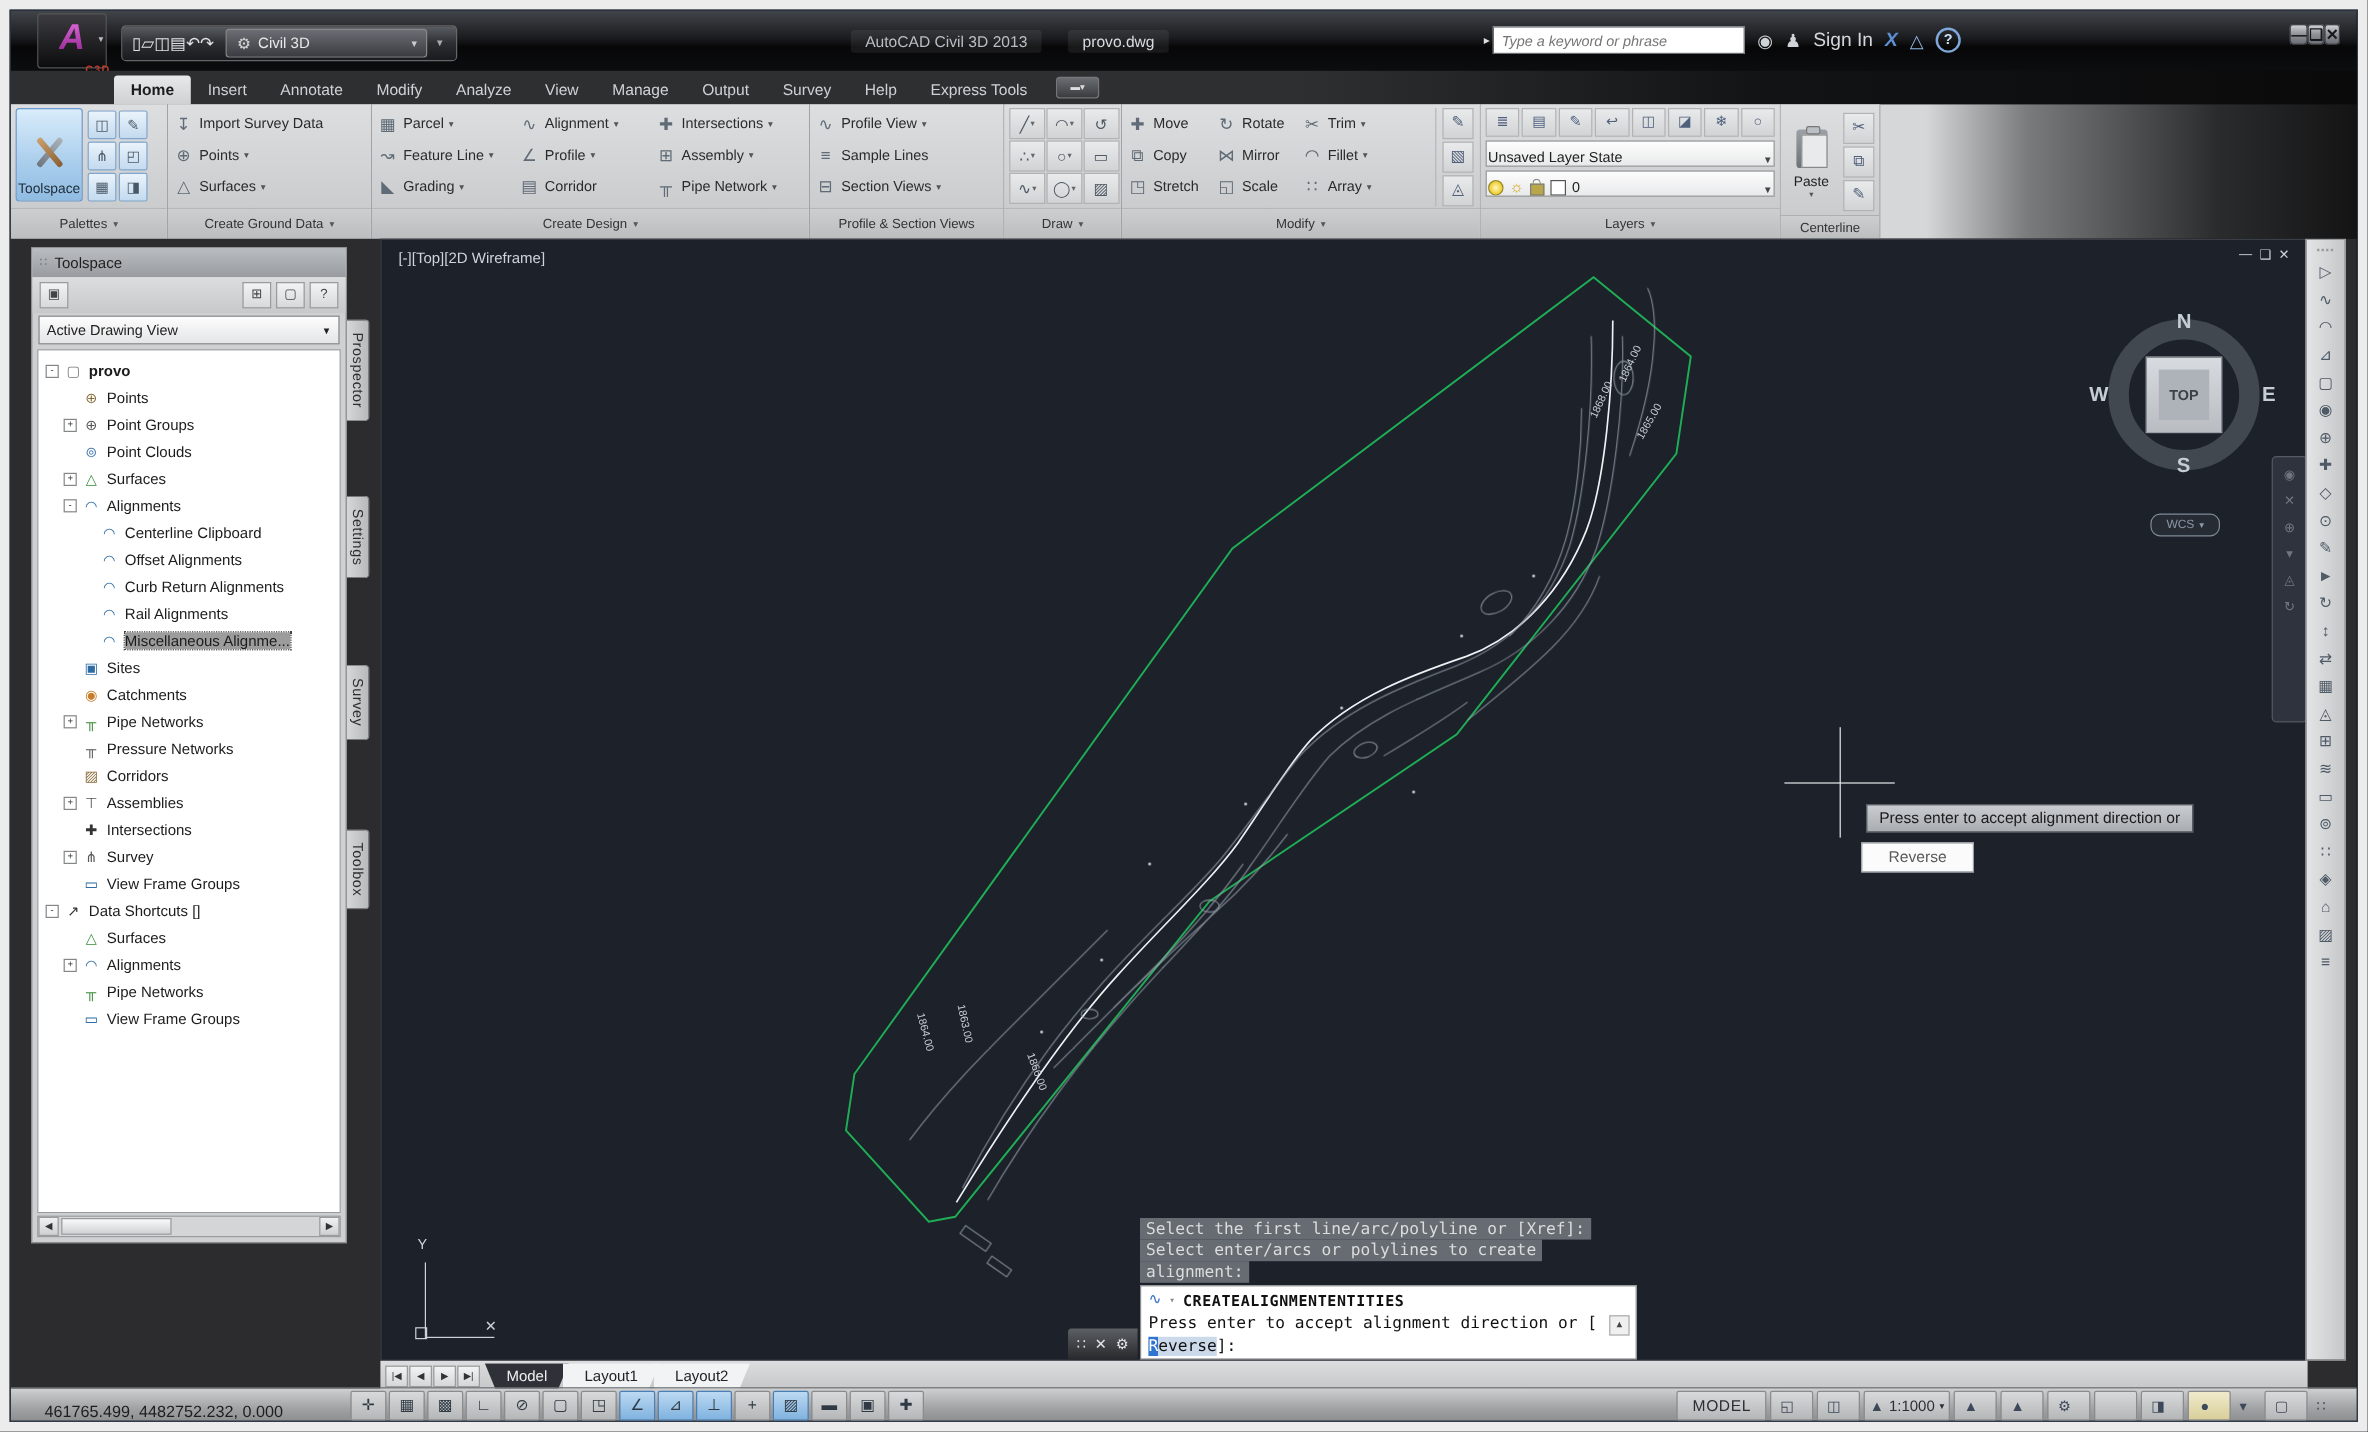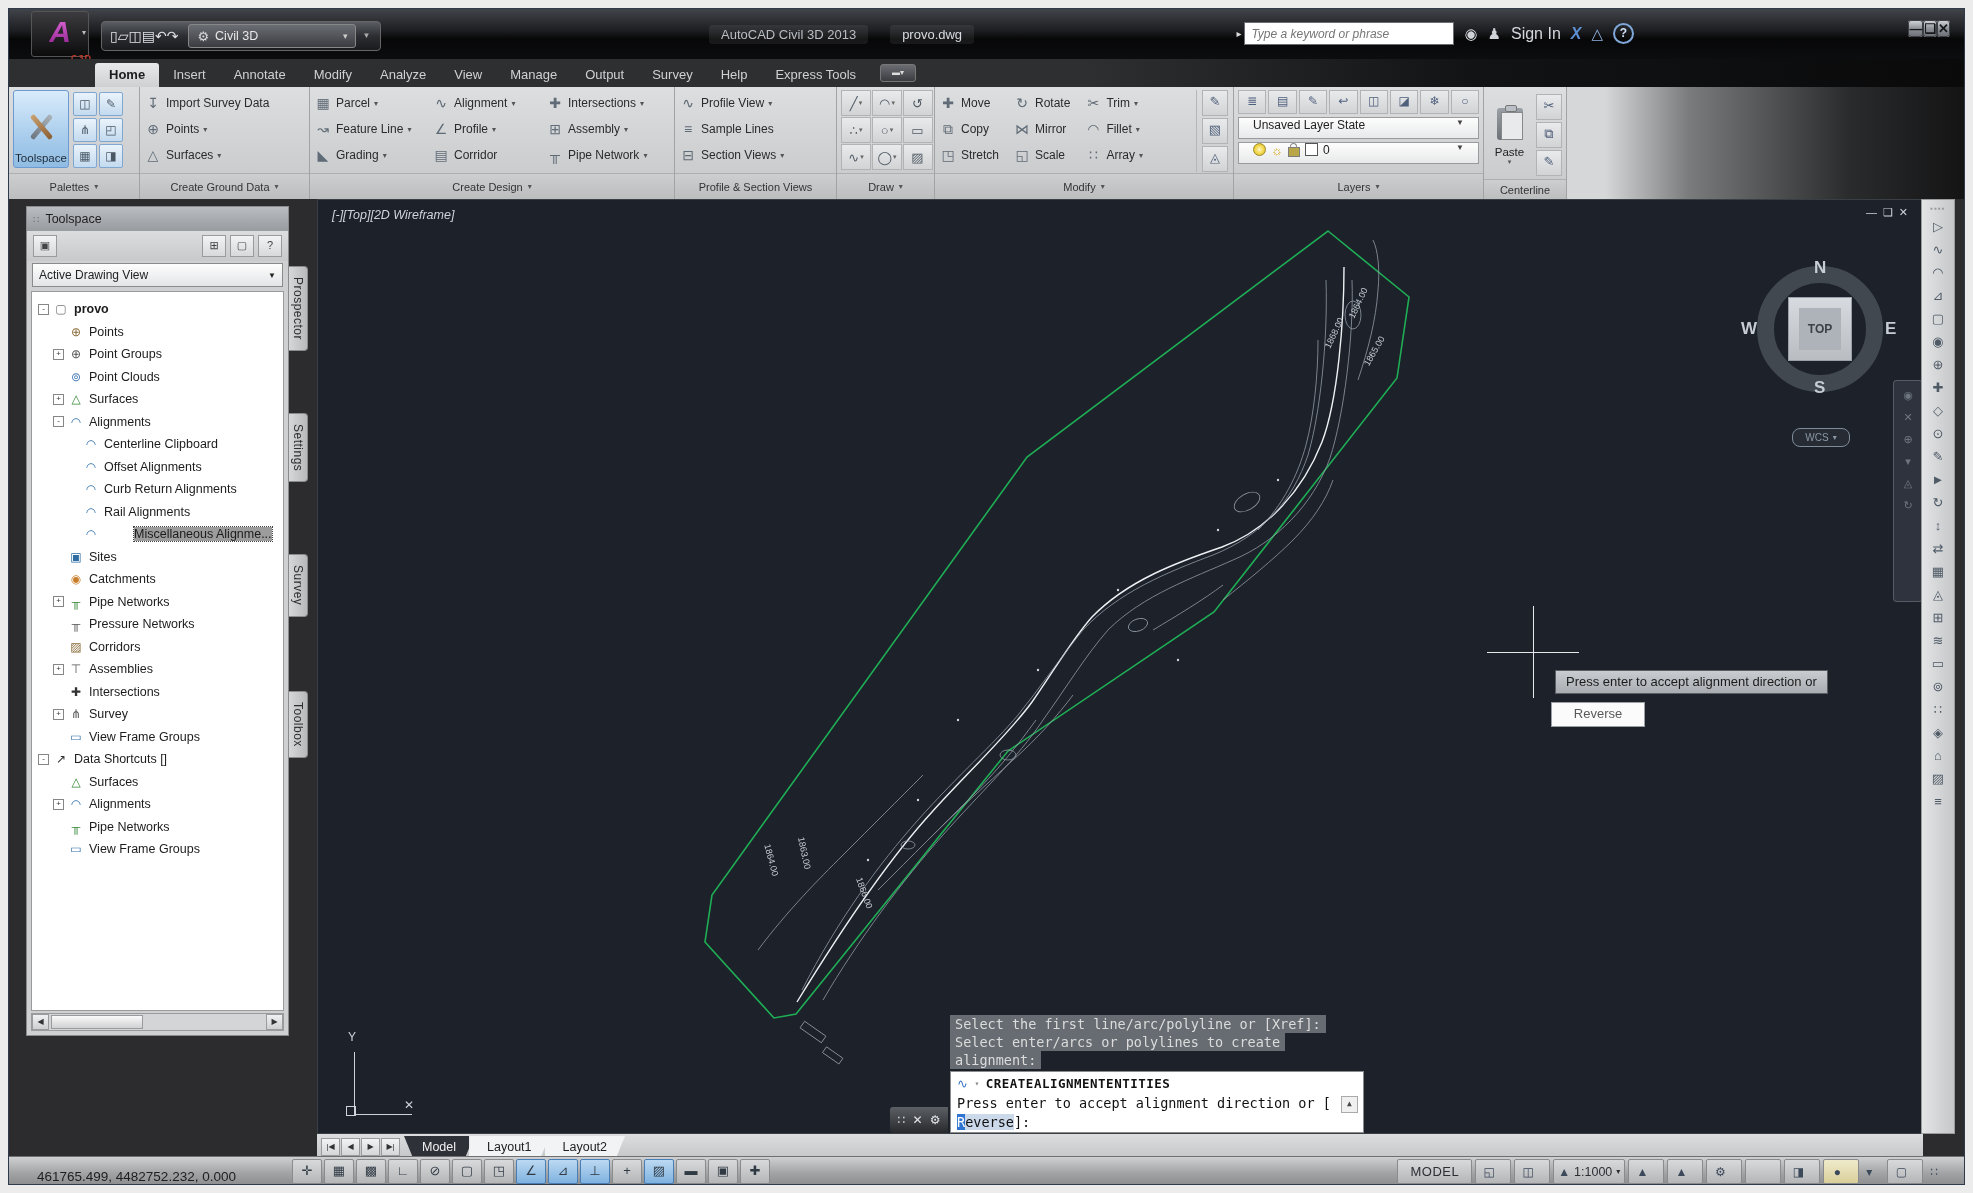--- a/index.html
+++ b/index.html
@@ -58,21 +58,21 @@
   .dcell{border:1px solid #b2b3b5;background:linear-gradient(#e9eaec,#d2d3d5);display:flex;align-items:center;justify-content:center;gap:1px;font-size:13px;color:#4f5a64;}
   .dcell .arr{font-size:7px;color:#666;}
   
   .modify .pbody{display:flex;gap:6px;}
   .modgrid{display:grid;grid-auto-flow:column;grid-template-rows:repeat(3,26px);grid-template-columns:repeat(3,auto);column-gap:10px;}
   .extracol{display:flex;flex-direction:column;gap:2px;border-left:1px solid #b5b6b8;padding-left:5px;}
   .xbtn{width:24px;height:24px;border:1px solid #b2b3b5;background:linear-gradient(#e9eaec,#d2d3d5);text-align:center;line-height:22px;font-size:13px;color:#50607a;}
   
   .lyrow{display:flex;gap:2px;margin-bottom:3px;}
   .lybtn{width:27px;height:22px;border:1px solid #b2b3b5;background:linear-gradient(#e9eaec,#d2d3d5);text-align:center;line-height:21px;font-size:12px;color:#4f607d;}
-  .combo{display:flex;align-items:flex-start;height:20px;border:1px solid #9a9b9d;background:linear-gradient(#fdfdfd,#e8e9ea);font-size:12px;color:#222;padding:0 14px;margin-bottom:3px;}
+  .combo{display:flex;align-items:flex-end;height:20px;border:1px solid #9a9b9d;background:linear-gradient(#fdfdfd,#e8e9ea);font-size:12px;color:#222;padding:0 1px;margin-bottom:3px;}
   .combo .arr{margin-left:auto;font-size:8px;color:#444;}
   .bulb{width:11px;height:11px;border-radius:50%;background:radial-gradient(#fff6c4,#f0d23c 60%,#c9a92a);border:1px solid #9a8a2a;display:inline-block;}
   .sun{color:#d8a820;font-size:13px;}
   .lk{position:relative;width:10px;height:8px;background:#b9a648;border:1px solid #7c7c7c;display:inline-block;margin-top:4px;}
   .lk:before{content:'';position:absolute;left:1px;top:-5px;width:5px;height:4px;border:1.5px solid #8a8a8a;border-bottom:none;border-radius:4px 4px 0 0;}
   .swatch{width:11px;height:11px;border:1px solid #555;background:#fff;display:inline-block;}
   
   .clip .pbody{display:flex;gap:5px;}
   .pastebig{width:44px;height:78px;display:flex;flex-direction:column;align-items:center;justify-content:flex-end;font-size:11.5px;color:#222;padding-bottom:2px;box-sizing:border-box;}
   .clipicon{position:relative;width:26px;height:32px;background:linear-gradient(#9aa0a6,#6c7278);border-radius:3px;margin-bottom:6px;}
@@ -89,32 +89,32 @@
   .tsbtn{width:22px;height:20px;border:1px solid #9a9b9d;background:linear-gradient(#f2f3f4,#d8d9db);text-align:center;line-height:19px;font-size:11px;color:#444;}
   .tstools .sp{flex:1;}
   .tscombo{height:22px;margin:2px 5px 4px;border:1px solid #8a8b8d;background:linear-gradient(#fdfdfd,#e4e5e7);display:flex;align-items:center;font-size:12px;color:#222;padding:0 6px;}
   .tscombo .arr{margin-left:auto;font-size:8px;}
   .tree{flex:1;background:#fff;border:1px solid #9a9b9d;margin:0 4px;overflow:hidden;padding-top:6px;}
   .trow{display:flex;align-items:center;height:22.5px;font-size:12.5px;color:#1c1c1c;white-space:nowrap;padding-left:6px;}
   .trow .texp{width:9px;height:9px;border:1px solid #848688;background:#fff;font-size:8px;line-height:7px;text-align:center;color:#333;margin-right:4px;flex:none;}
   .trow .texp:empty{visibility:hidden;}
   .trow .tico{width:16px;text-align:center;font-size:12px;margin-right:5px;color:var(--ic,#555);flex:none;}
   .trow.bold .tlabel{font-weight:bold;}
-  .trow.sel .tlabel{background:#9c9c9c;outline:1px dotted #444;margin-left:30px;}
+  .trow.sel .tlabel{background:#9c9c9c;outline:1px dotted #444;}
   .hscroll{height:16px;margin:2px 4px 4px;display:flex;align-items:center;background:#d4d5d7;border:1px solid #9a9b9d;}
   .hsbtn{width:15px;height:14px;background:linear-gradient(#f0f1f2,#cfd0d2);border:1px solid #9a9b9d;font-size:8px;text-align:center;line-height:13px;color:#333;}
   .hsthumb{width:90px;height:12px;background:linear-gradient(#fafafa,#d0d1d3);border:1px solid #9a9b9d;margin-left:2px;}
   .hscroll .sp{flex:1;}
   
   .sidetabs{position:absolute;left:280px;top:7px;width:25px;height:830px;display:flex;flex-direction:column;align-items:flex-start;}
   .stab{writing-mode:vertical-rl;background:linear-gradient(90deg,#d6d7d9,#b8b9bb);border:1px solid #8a8b8d;border-left:none;border-radius:0 4px 4px 0;padding:10px 2px;font-size:12px;color:#2e2e2e;letter-spacing:0.5px;}
   
   .canvas{position:absolute;left:308px;top:0;width:1606px;height:935px;background:#1c212a;border:1px solid #3a3f46;box-sizing:border-box;overflow:hidden;}
   .canvas svg{position:absolute;left:0;top:0;}
-  .vplabel{position:absolute;left:14px;top:8px;color:#cfd4da;font-size:12.5px;font-style:italic;}
+  .vplabel{position:absolute;left:14px;top:8px;color:#cfd4da;font-size:12.5px;}
   .vpbtns{position:absolute;right:14px;top:6px;display:flex;gap:6px;color:#cfd4da;font-size:11px;}
   .viewcube{position:absolute;left:1439px;top:66px;width:126px;height:126px;}
   .vcring{position:absolute;inset:0;border-radius:50%;border:17px solid rgba(205,212,220,0.22);box-sizing:border-box;}
   .vcl{position:absolute;color:#c7cdd5;font-size:17px;font-weight:bold;}
   .vctop{position:absolute;left:31px;top:31px;width:62px;height:62px;background:linear-gradient(#d7dade,#b9bdc2);border:1px solid #9aa0a7;display:flex;align-items:center;justify-content:center;}
   .vctop .inner{width:42px;height:42px;background:#aeb3b9;display:flex;align-items:center;justify-content:center;font-size:12px;font-weight:bold;color:#3c4148;}
   .wcs{position:absolute;left:1474px;top:228px;width:56px;height:17px;border:1px solid #7f8b99;border-radius:8px;background:rgba(255,255,255,0.05);color:#8a97a6;font-size:10px;display:flex;align-items:center;justify-content:center;gap:4px;}
   .crossh .h,.crossh .v{position:absolute;background:#e6e9ec;}
   .crossh .h{left:1169px;top:452px;width:92px;height:1px;}
   .crossh .v{left:1215px;top:406px;width:1px;height:92px;}

